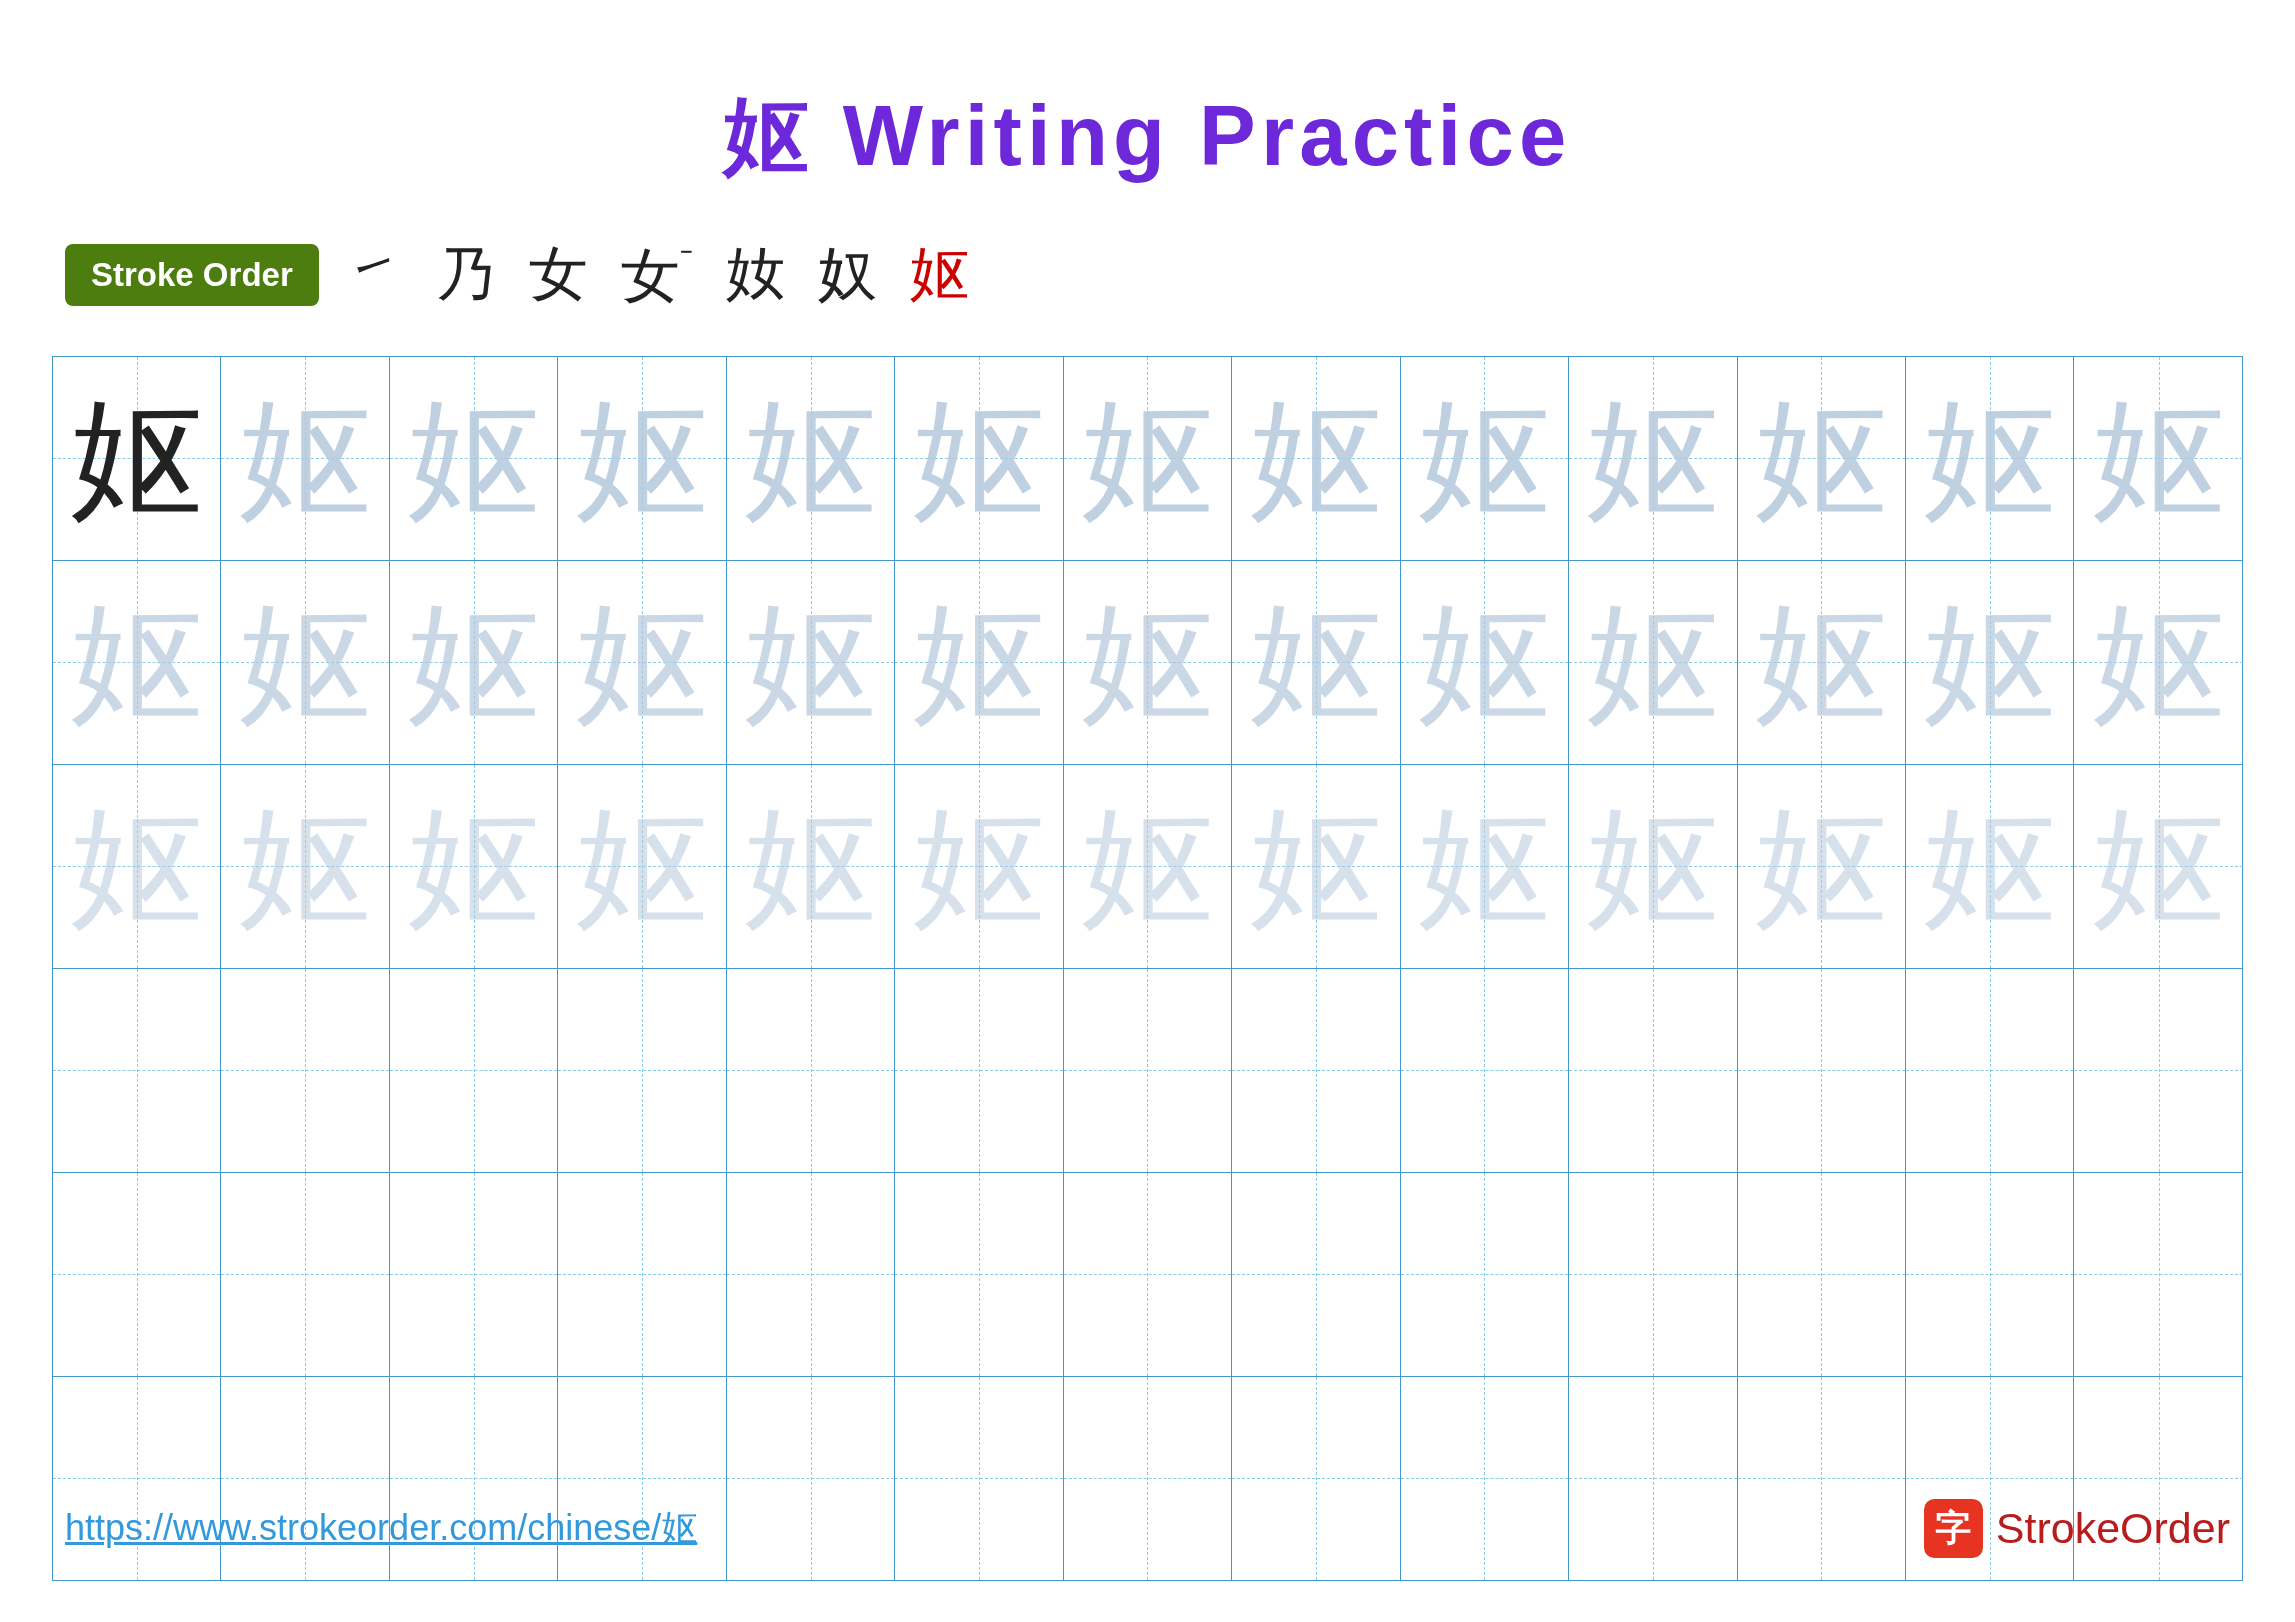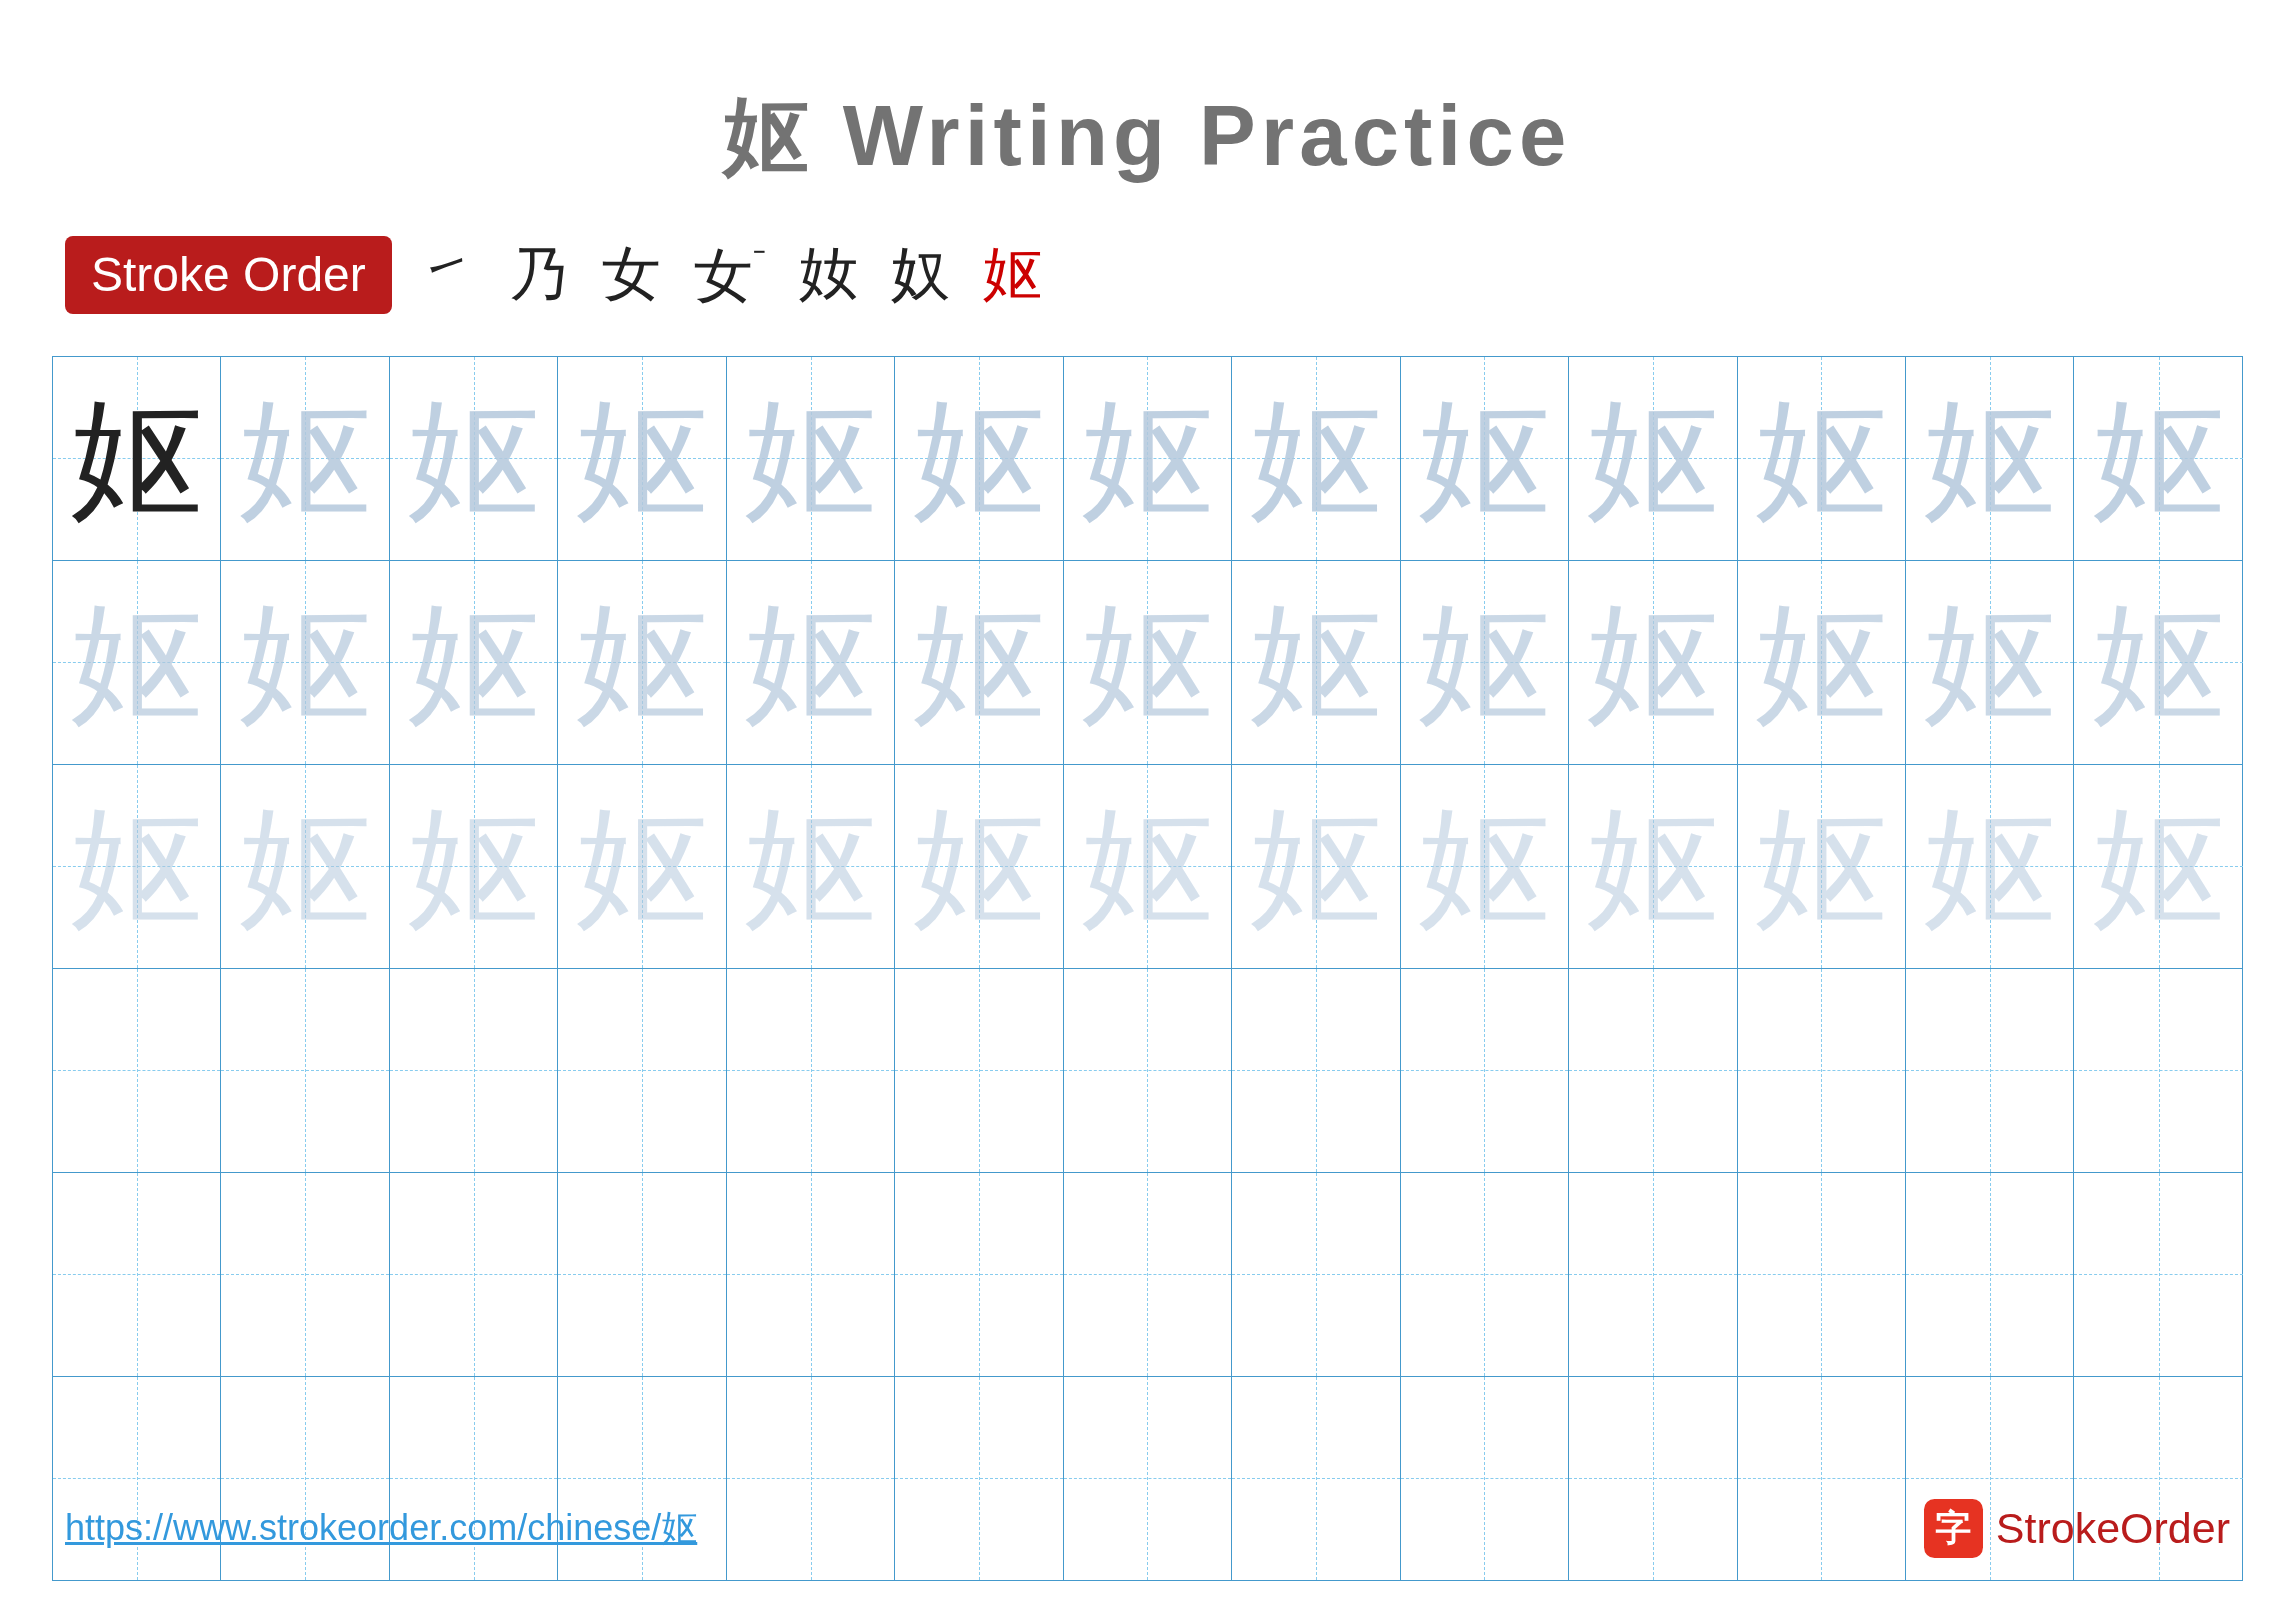--- a/index.html
+++ b/index.html
@@ -10,37 +10,37 @@
       width: 2295px;
       height: 1622px;
       position: relative;
       overflow: hidden;
     }
 
     .page-title {
       text-align: center;
       padding-top: 79px;
       font-size: 85px;
-      color: #737373;
+      color: #6d28d9;
       font-weight: bold;
       letter-spacing: 5.2px;
     }
 
     .stroke-order-section {
       display: flex;
       align-items: center;
       padding: 39px 65px 26px 65px;
       gap: 26px;
     }
 
     .stroke-order-badge {
-      background: #b91c1c;
+      background: #4d7c0f;
       color: #fff;
-      font-size: 48px;
-      font-weight: normal;
+      font-size: 33px;
+      font-weight: bold;
       padding: 11.8px 26px;
       border-radius: 7.9px;
       white-space: nowrap;
     }
 
     .stroke-steps {
       display: flex;
       align-items: center;
       gap: 33px;
       font-size: 59px;

